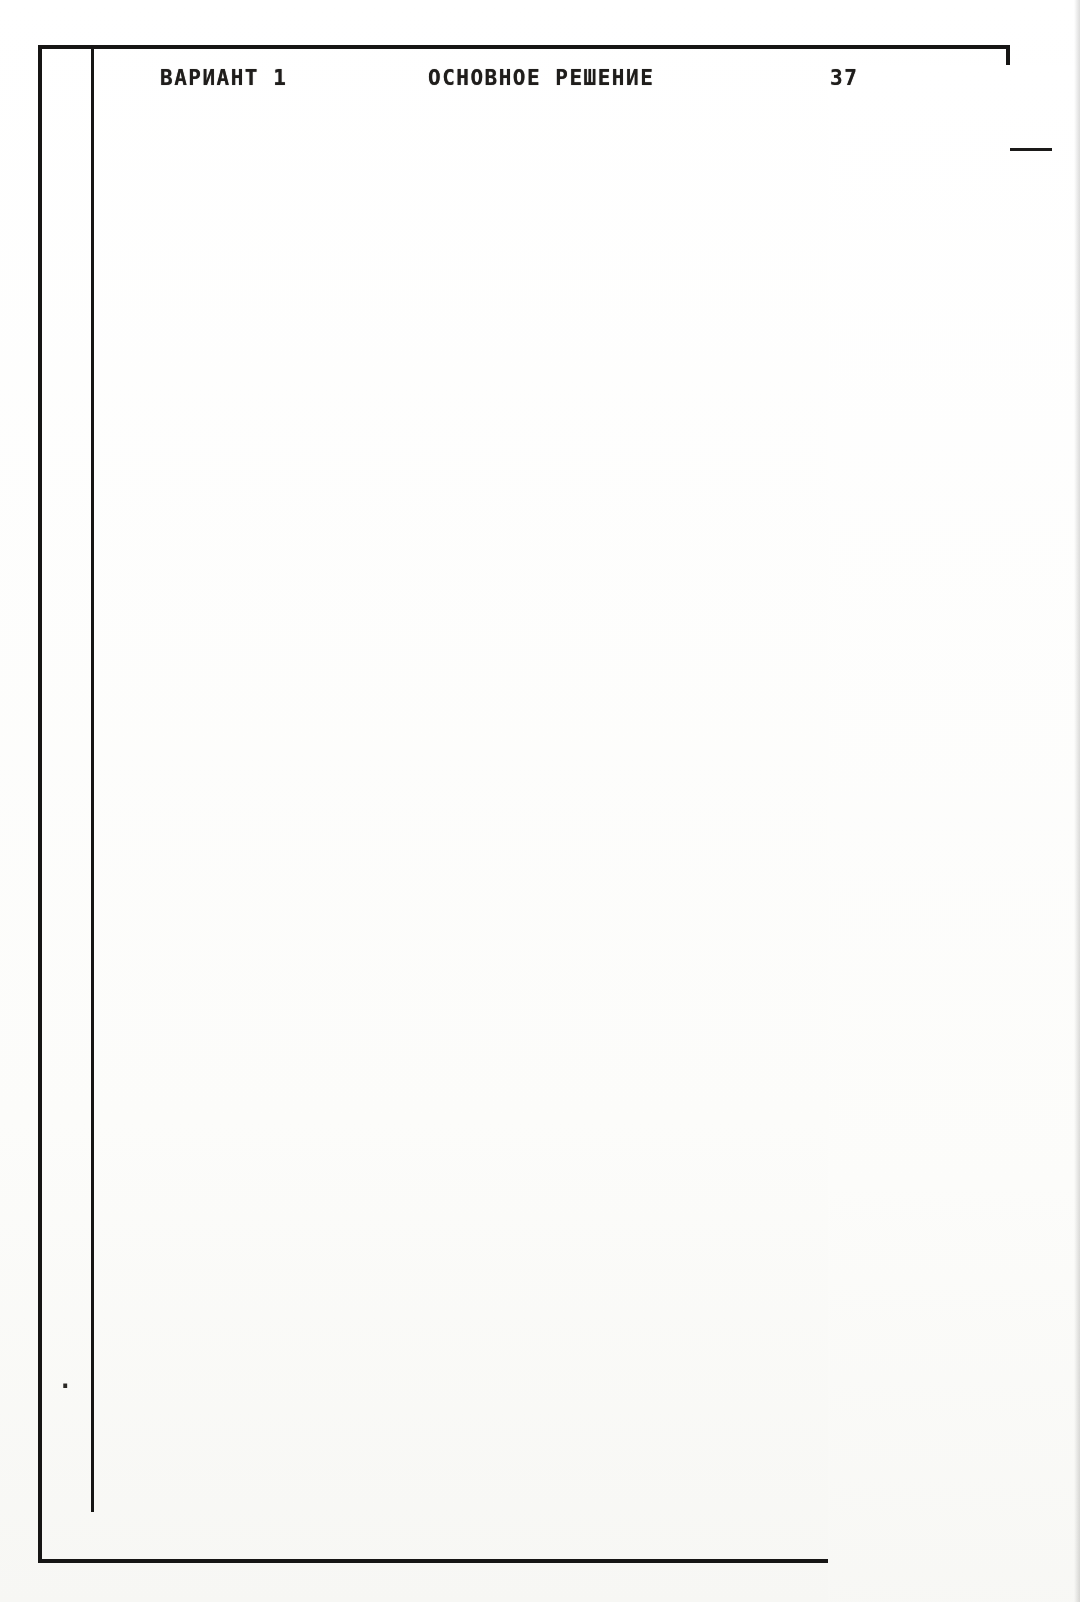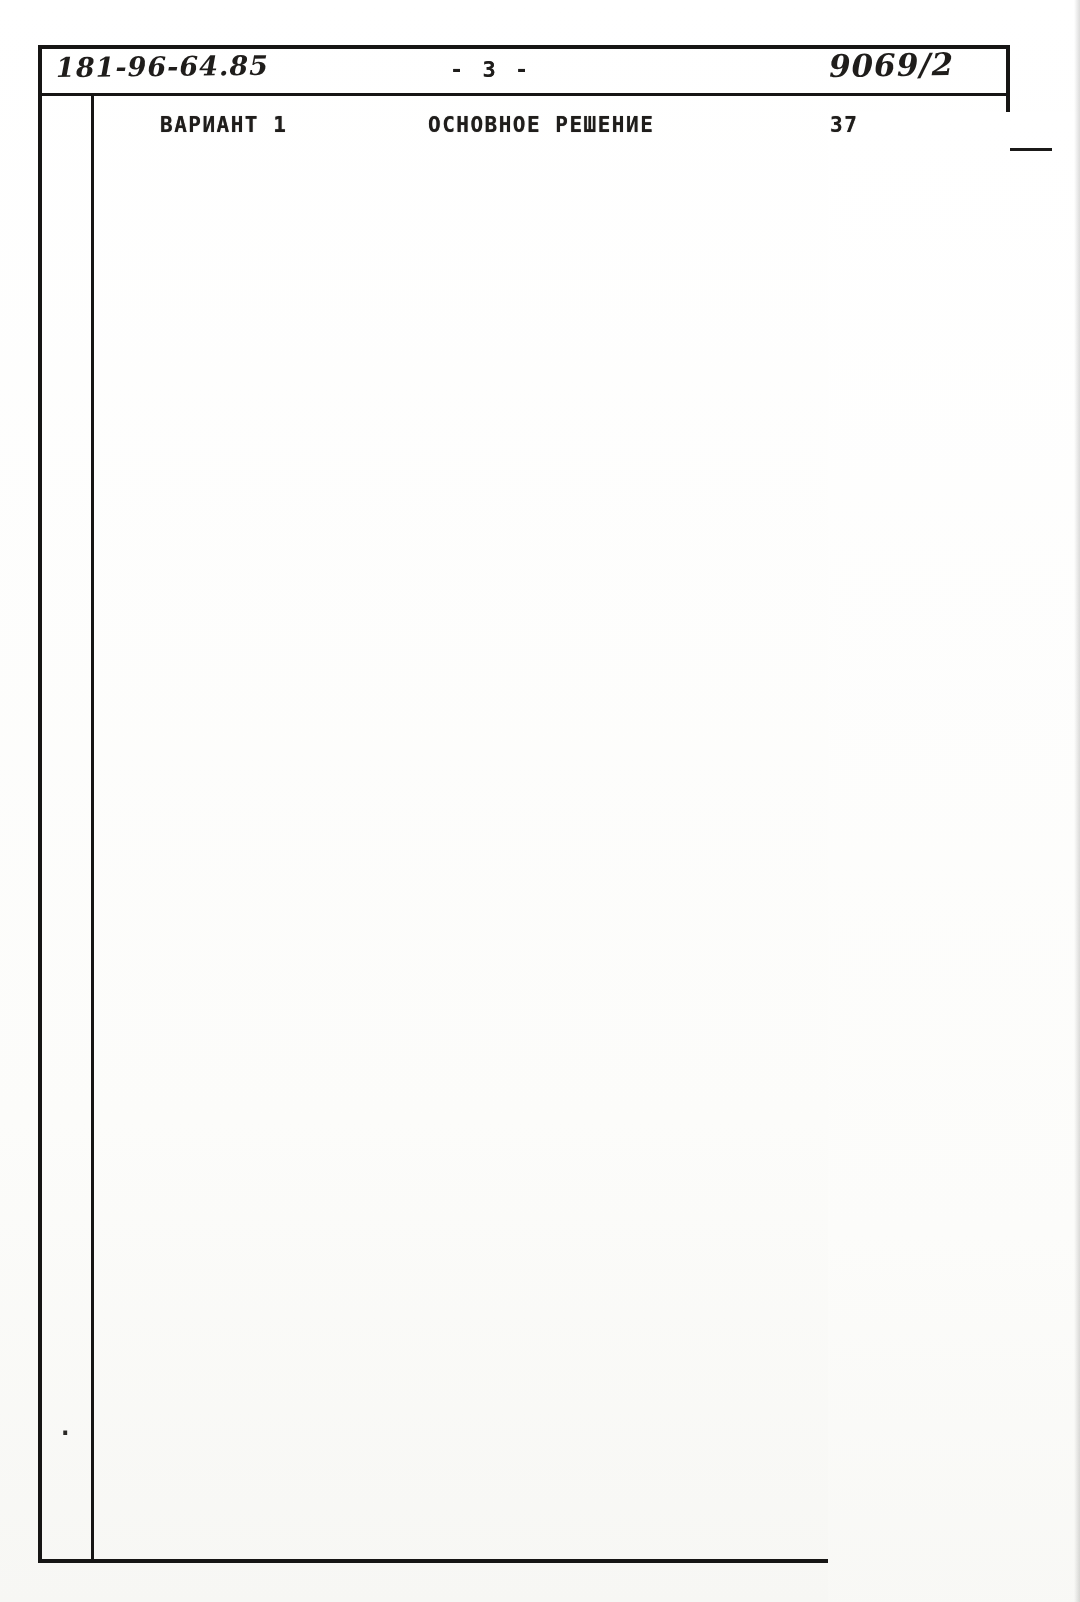--- a/index.html
+++ b/index.html
@@ -71,25 +71,20 @@
     background:linear-gradient(90deg,rgba(0,0,0,0) 0%,rgba(60,60,58,.18) 100%);
   }
 </style>
 </head>
 <body>
 
 <div class="page">
 
   <div class="frame">
 
-    <div class="header">
-      <span class="doc-num">181-96-64.85</span>
-      <span class="page-marker">- 3 -</span>
-      <span class="sheet-num">9069/2</span>
-    </div>
 
     <div class="body">
       <div class="margin-col">
         <span class="stray-dot">.</span>
       </div>
       <div class="content" id="rows">
   <div class="row">
     <div class="cell item">ВАРИАНТ 1</div>
     <div class="cell desc">ОСНОВНОЕ РЕШЕНИЕ</div>
     <div class="cell page">37</div>

